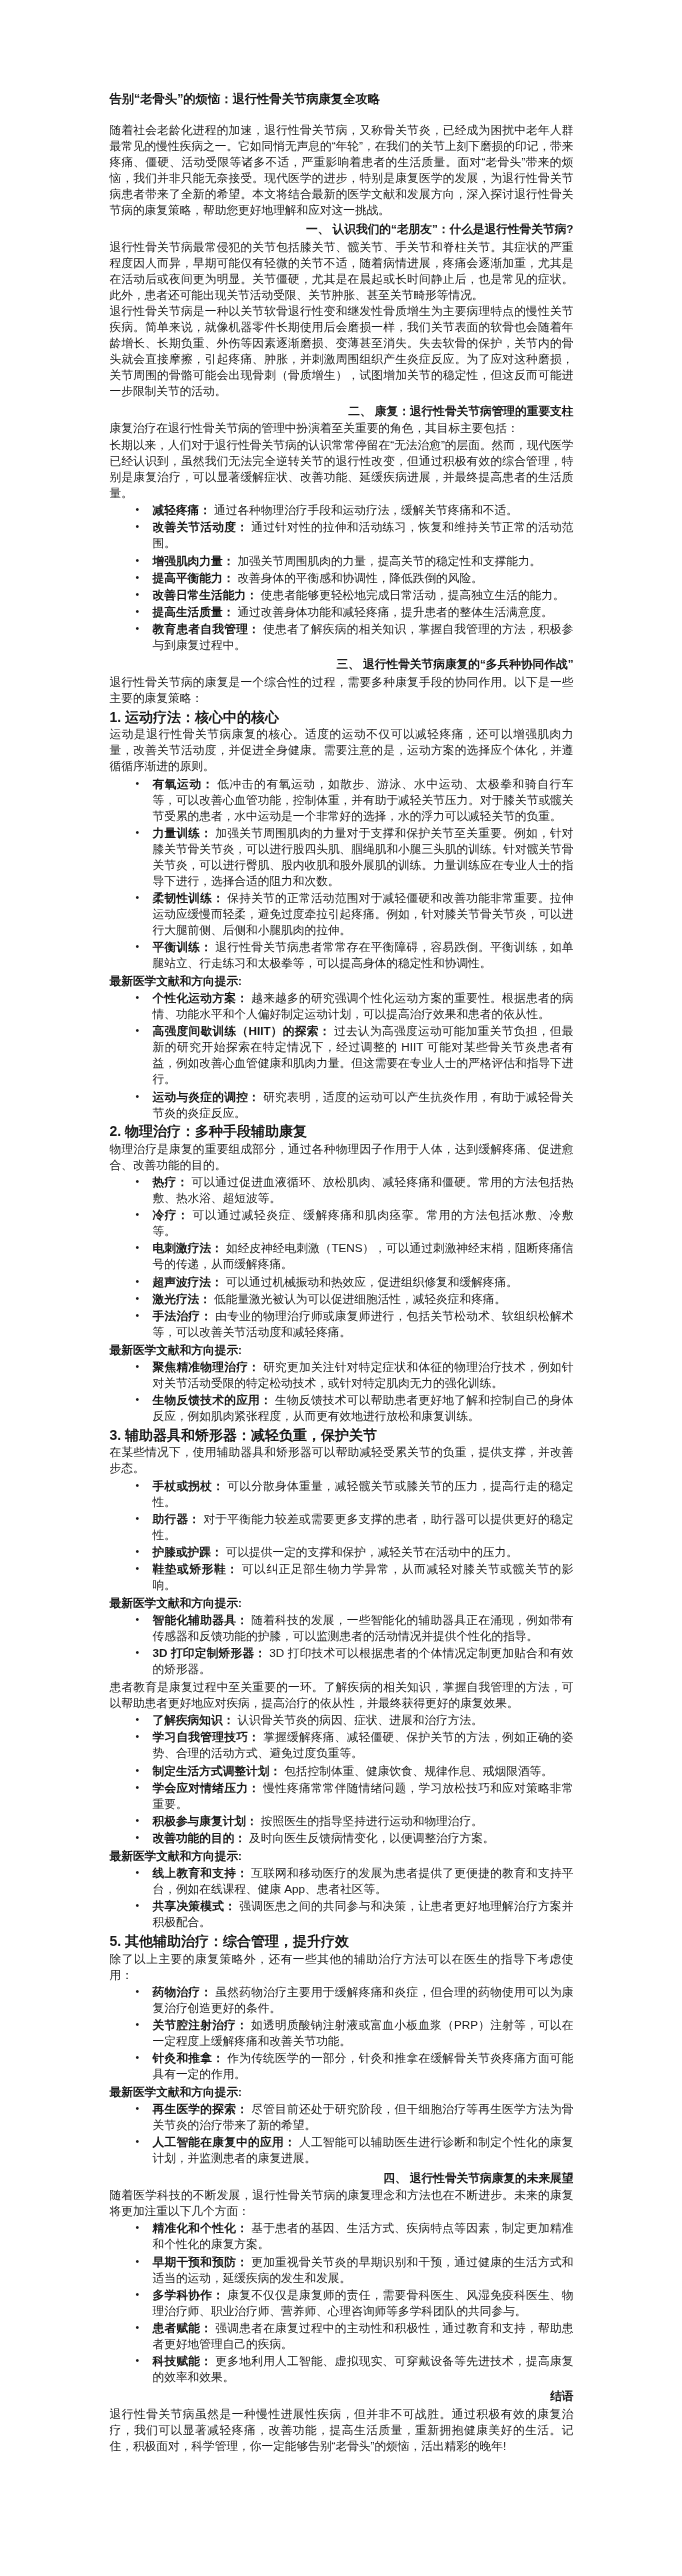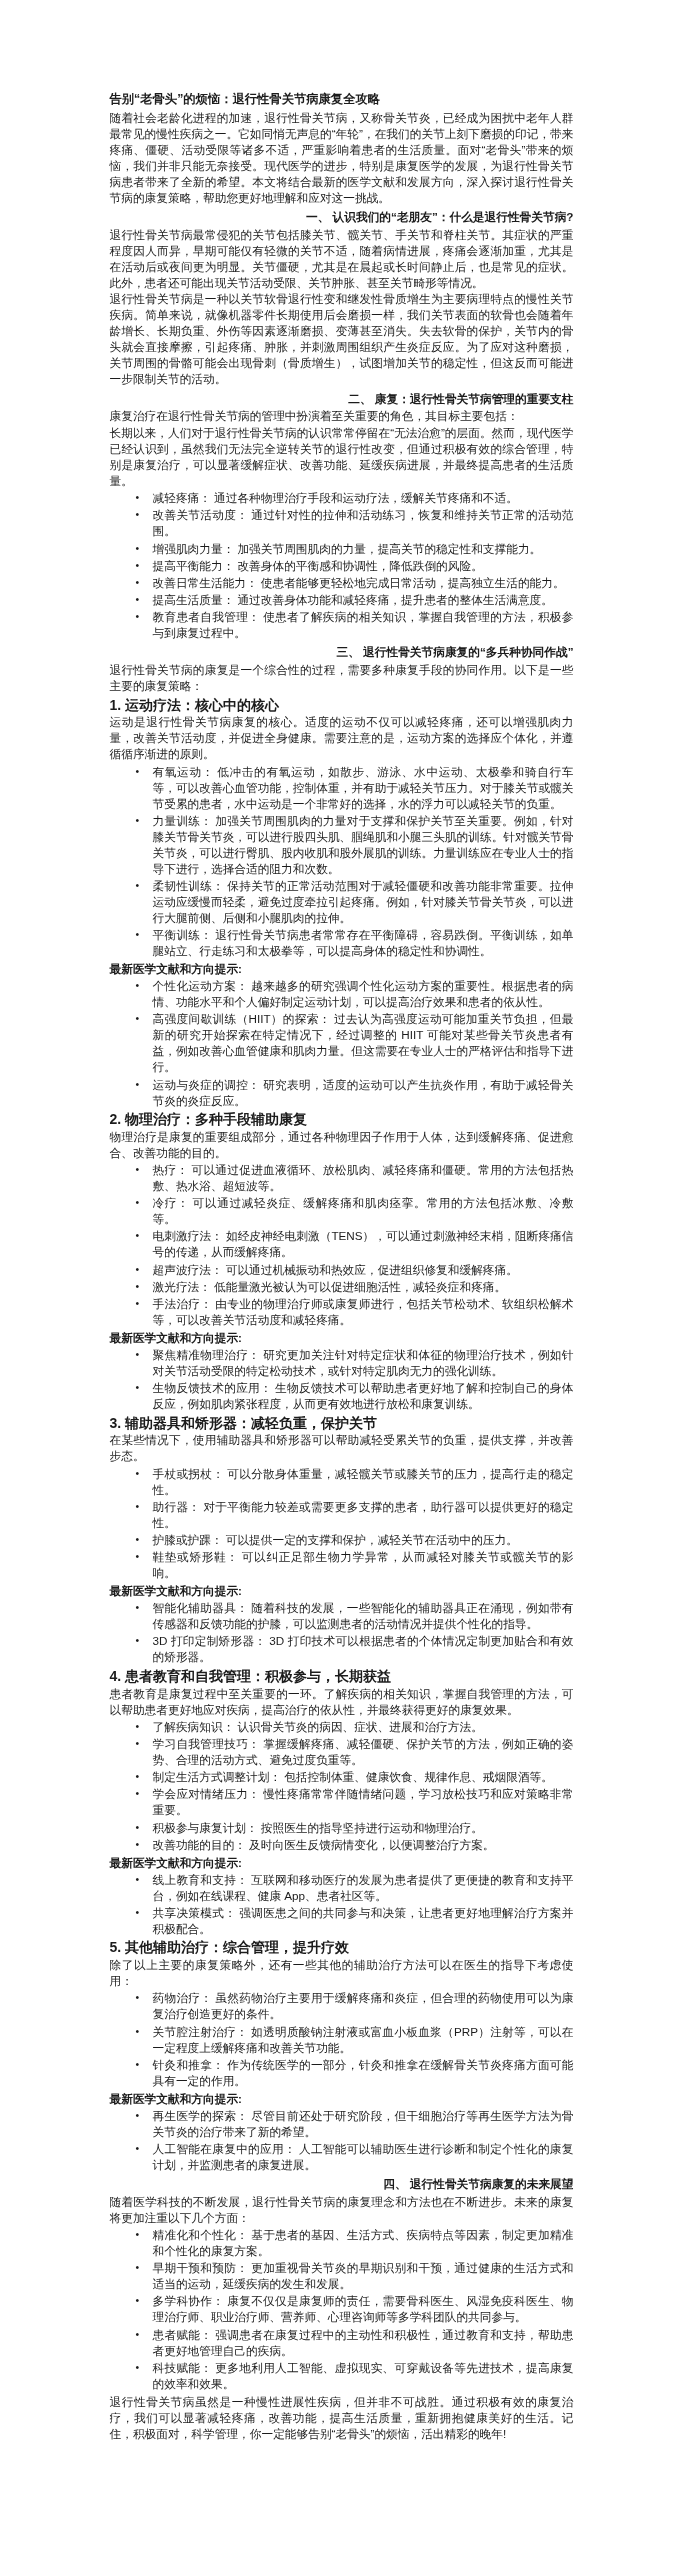--- a/index.html
+++ b/index.html
@@ -18,21 +18,21 @@
     margin: 0 auto;
     padding-top: 91px;
     font-size: 11.7px;
     line-height: 16px;
     text-align: justify;
   }
   .doc-title {
     font-size: 12.3px;
     line-height: 17px;
     font-weight: bold;
-    margin: 0 0 2px 0;
+    margin: 0 0 14px 0;
     text-align: left;
   }
   .blk-heading {
     font-size: 11.7px;
     line-height: 16.6px;
     font-weight: bold;
     margin: 3.1px 0 1.2px 0;
     text-align: right;
   }
   .blk-subheading {
@@ -60,21 +60,21 @@
     padding-left: 43px;
     margin: 0 0 1.2px 0;
   }
   .bullet {
     position: absolute;
     left: 26px;
     top: 0;
     font-size: 10.4px;
   }
   .lead {
-    font-weight: normal;
+    font-weight: bold;
     margin-right: 3.1px;
     margin-top: 11px;
   }
 </style>
 </head>
 <body>
 
 <div class="doc">
   <h1 class="doc-title">告别“老骨头”的烦恼：退行性骨关节病康复全攻略</h1>
   <div id="doc-body">
@@ -131,21 +131,20 @@
         <li class="list-item"><span class="bullet">•</span><span class="lead">手杖或拐杖：</span><span>可以分散身体重量，减轻髋关节或膝关节的压力，提高行走的稳定性。</span></li>
         <li class="list-item"><span class="bullet">•</span><span class="lead">助行器：</span><span>对于平衡能力较差或需要更多支撑的患者，助行器可以提供更好的稳定性。</span></li>
         <li class="list-item"><span class="bullet">•</span><span class="lead">护膝或护踝：</span><span>可以提供一定的支撑和保护，减轻关节在活动中的压力。</span></li>
         <li class="list-item"><span class="bullet">•</span><span class="lead">鞋垫或矫形鞋：</span><span>可以纠正足部生物力学异常，从而减轻对膝关节或髋关节的影响。</span></li>
       </ul>
       <div class="blk-label">最新医学文献和方向提示:</div>
       <ul class="bullet-list">
         <li class="list-item"><span class="bullet">•</span><span class="lead">智能化辅助器具：</span><span>随着科技的发展，一些智能化的辅助器具正在涌现，例如带有传感器和反馈功能的护膝，可以监测患者的活动情况并提供个性化的指导。</span></li>
         <li class="list-item"><span class="bullet">•</span><span class="lead">3D 打印定制矫形器：</span><span>3D 打印技术可以根据患者的个体情况定制更加贴合和有效的矫形器。</span></li>
       </ul>
-      <h3 class="blk-subheading">4. 患者教育和自我管理：积极参与，长期获益</h3>
       <p class="blk-paragraph">患者教育是康复过程中至关重要的一环。了解疾病的相关知识，掌握自我管理的方法，可以帮助患者更好地应对疾病，提高治疗的依从性，并最终获得更好的康复效果。</p>
       <ul class="bullet-list">
         <li class="list-item"><span class="bullet">•</span><span class="lead">了解疾病知识：</span><span>认识骨关节炎的病因、症状、进展和治疗方法。</span></li>
         <li class="list-item"><span class="bullet">•</span><span class="lead">学习自我管理技巧：</span><span>掌握缓解疼痛、减轻僵硬、保护关节的方法，例如正确的姿势、合理的活动方式、避免过度负重等。</span></li>
         <li class="list-item"><span class="bullet">•</span><span class="lead">制定生活方式调整计划：</span><span>包括控制体重、健康饮食、规律作息、戒烟限酒等。</span></li>
         <li class="list-item"><span class="bullet">•</span><span class="lead">学会应对情绪压力：</span><span>慢性疼痛常常伴随情绪问题，学习放松技巧和应对策略非常重要。</span></li>
         <li class="list-item"><span class="bullet">•</span><span class="lead">积极参与康复计划：</span><span>按照医生的指导坚持进行运动和物理治疗。</span></li>
         <li class="list-item"><span class="bullet">•</span><span class="lead">改善功能的目的：</span><span>及时向医生反馈病情变化，以便调整治疗方案。</span></li>
       </ul>
       <div class="blk-label">最新医学文献和方向提示:</div>
@@ -167,16 +166,17 @@
       </ul>
       <h2 class="blk-heading">四、 退行性骨关节病康复的未来展望</h2>
       <p class="blk-paragraph">随着医学科技的不断发展，退行性骨关节病的康复理念和方法也在不断进步。未来的康复将更加注重以下几个方面：</p>
       <ul class="bullet-list">
         <li class="list-item"><span class="bullet">•</span><span class="lead">精准化和个性化：</span><span>基于患者的基因、生活方式、疾病特点等因素，制定更加精准和个性化的康复方案。</span></li>
         <li class="list-item"><span class="bullet">•</span><span class="lead">早期干预和预防：</span><span>更加重视骨关节炎的早期识别和干预，通过健康的生活方式和适当的运动，延缓疾病的发生和发展。</span></li>
         <li class="list-item"><span class="bullet">•</span><span class="lead">多学科协作：</span><span>康复不仅仅是康复师的责任，需要骨科医生、风湿免疫科医生、物理治疗师、职业治疗师、营养师、心理咨询师等多学科团队的共同参与。</span></li>
         <li class="list-item"><span class="bullet">•</span><span class="lead">患者赋能：</span><span>强调患者在康复过程中的主动性和积极性，通过教育和支持，帮助患者更好地管理自己的疾病。</span></li>
         <li class="list-item"><span class="bullet">•</span><span class="lead">科技赋能：</span><span>更多地利用人工智能、虚拟现实、可穿戴设备等先进技术，提高康复的效率和效果。</span></li>
       </ul>
+      <h2 class="blk-heading">结语</h2>
       <p class="blk-paragraph">退行性骨关节病虽然是一种慢性进展性疾病，但并非不可战胜。通过积极有效的康复治疗，我们可以显著减轻疼痛，改善功能，提高生活质量，重新拥抱健康美好的生活。记住，积极面对，科学管理，你一定能够告别“老骨头”的烦恼，活出精彩的晚年!</p>
     </div>
 </div>
 
 
 </body></html>

